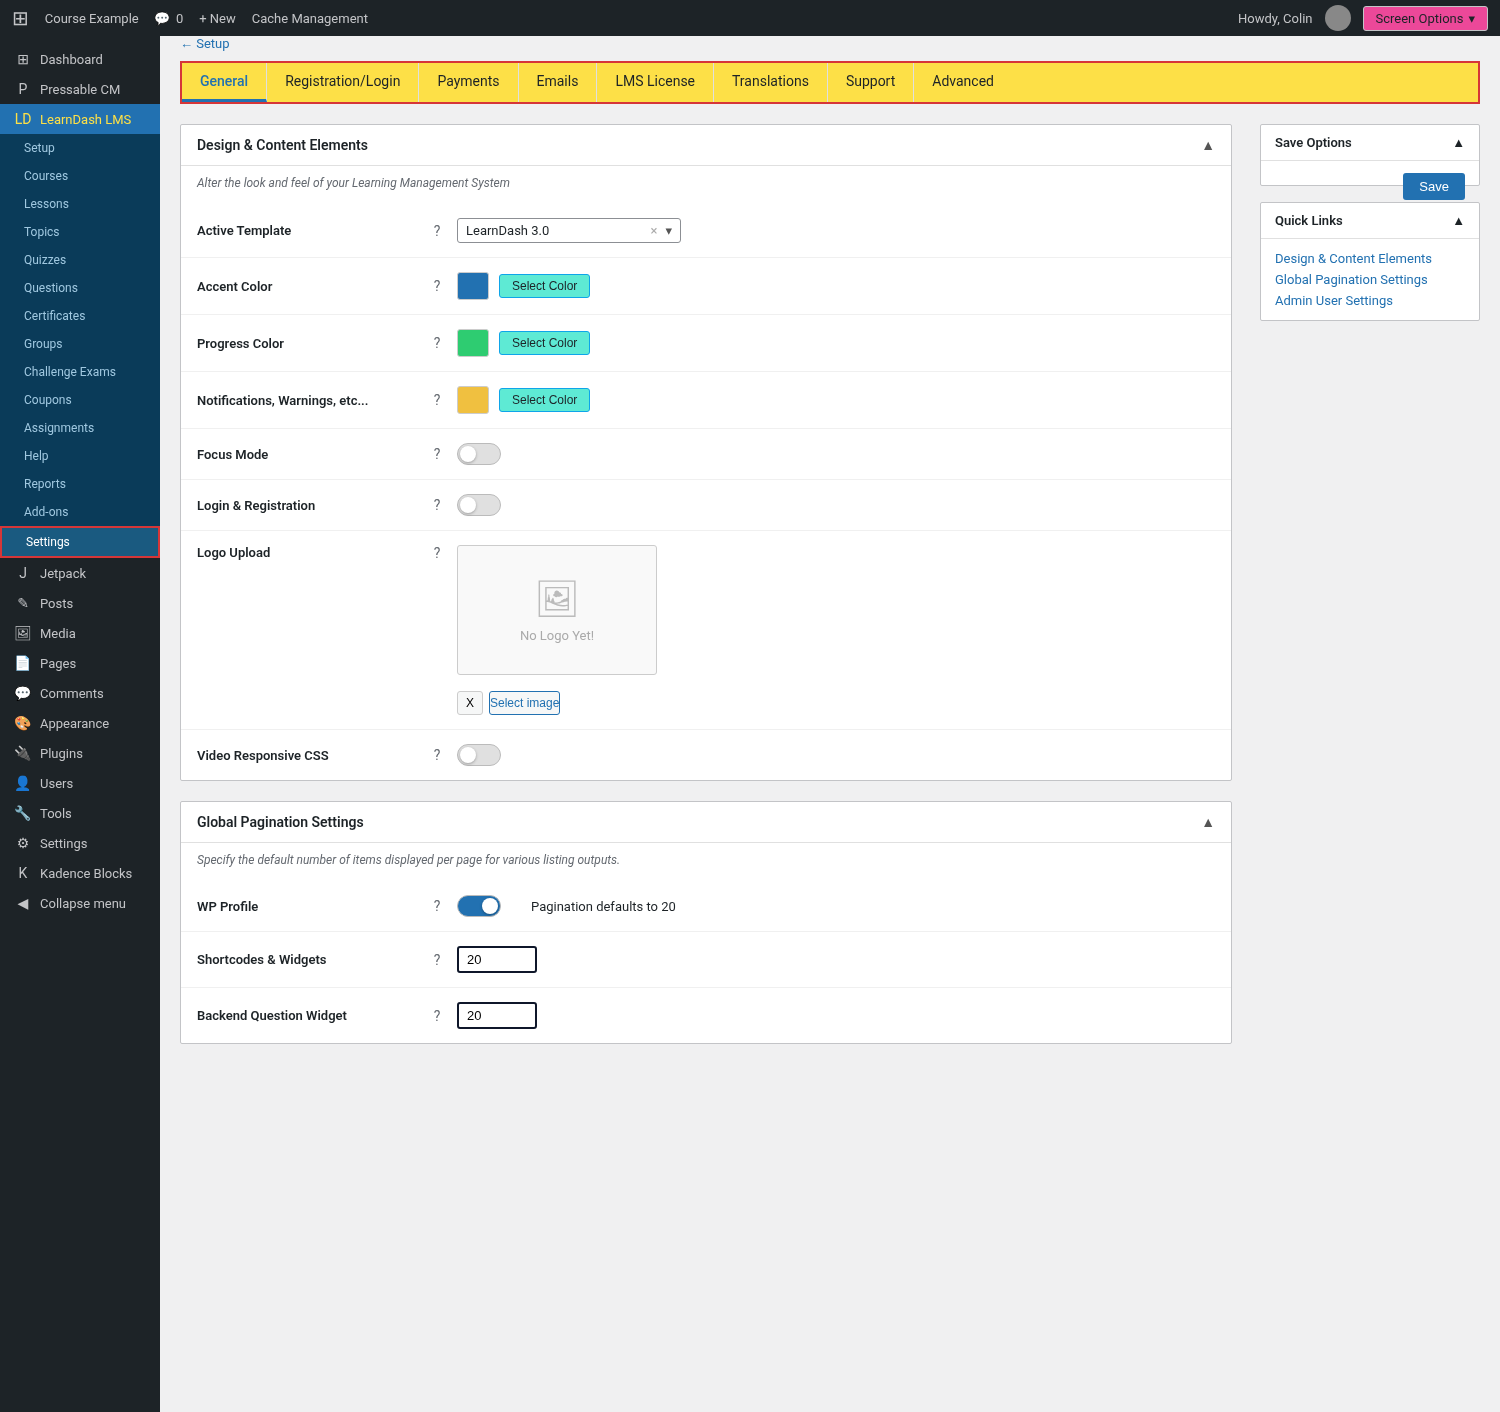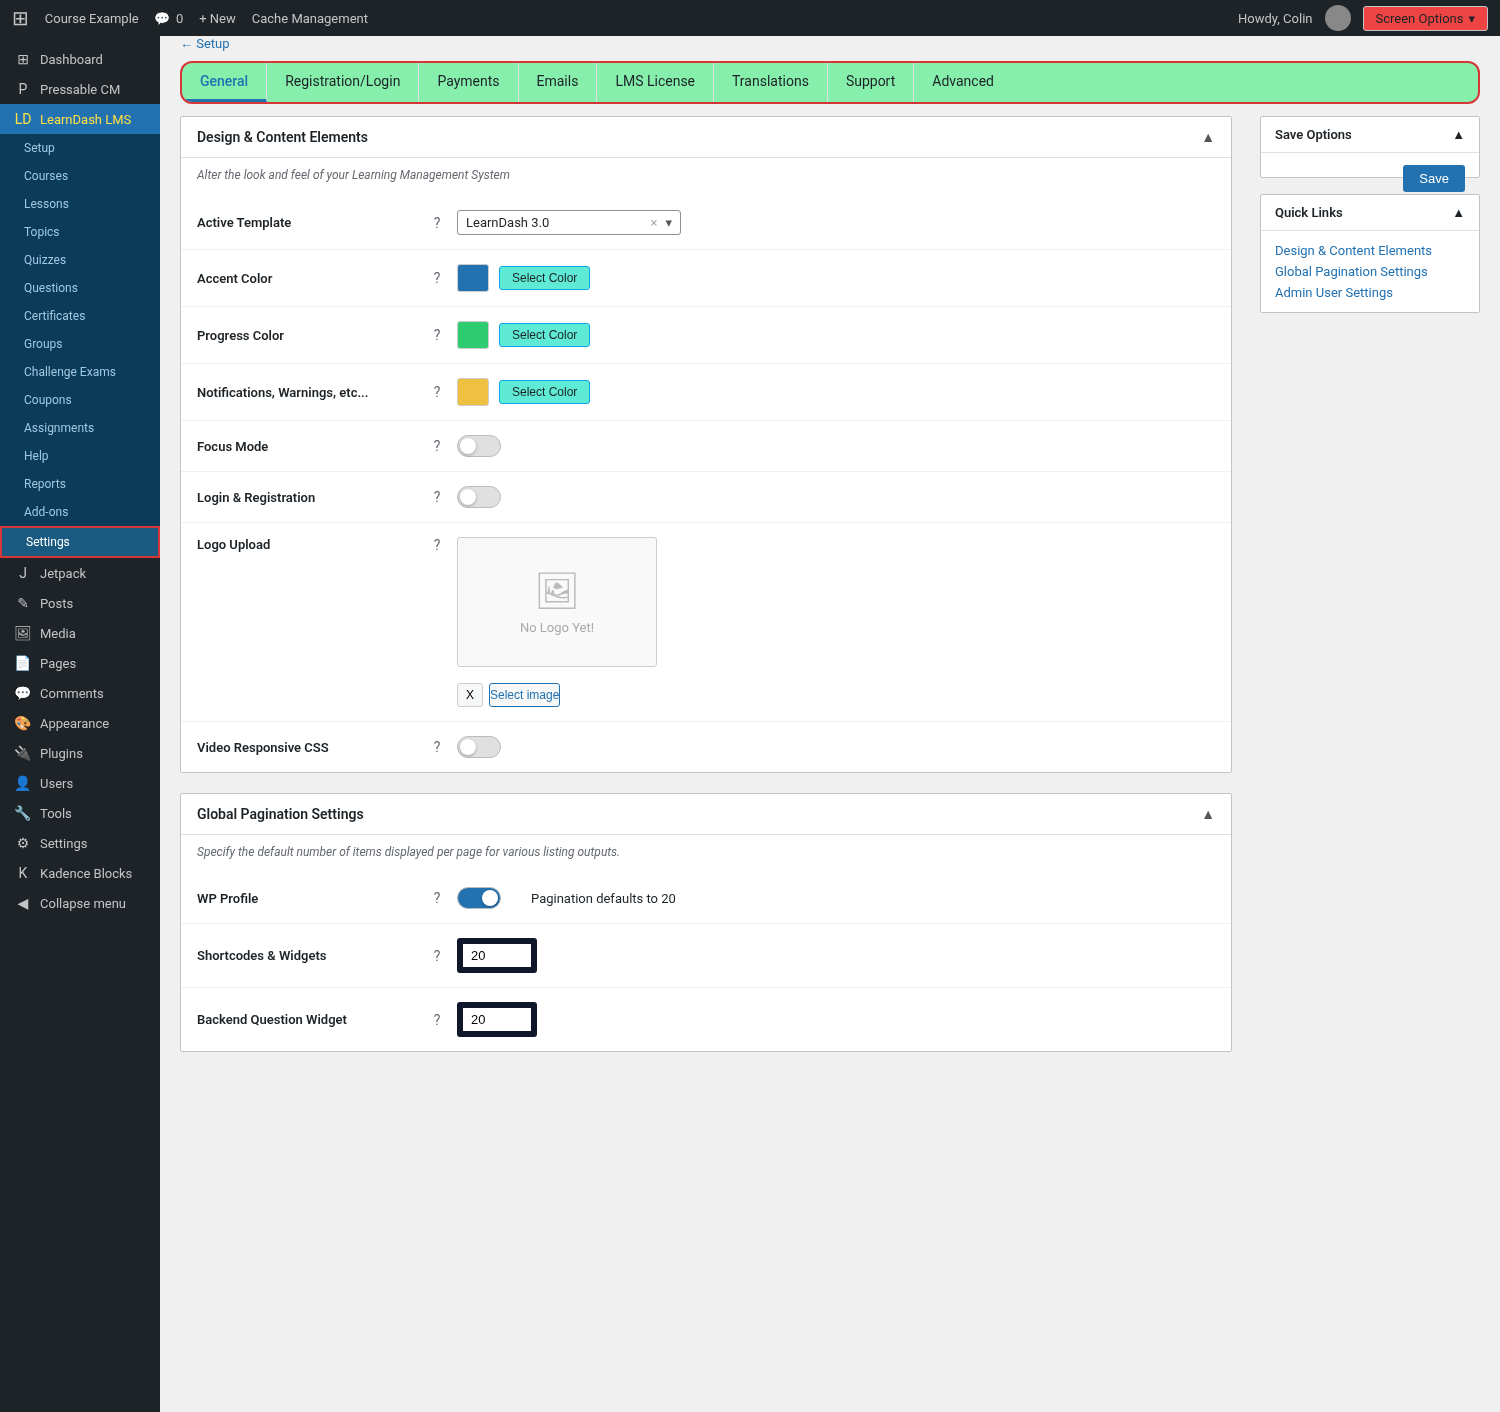--- a/index.html
+++ b/index.html
@@ -48,43 +48,43 @@
     .sidebar-icon { font-size: 14px; width: 18px; text-align: center; }
     .learndash-sub {
       background: #0a3b59;
     }
     .learndash-sub .sidebar-item { padding-left: 24px; font-size: 12px; color: #a0c8e0; }
     .learndash-sub .sidebar-item.settings-active { background: #1a5a80; color: #fff; border: 2px solid #d63638; }
 
     
     .main { flex: 1; padding: 0 20px 20px; min-width: 0; }
     .screen-options-btn {
-      background: #ef4444;
+      background: #ec4899;
       border: 1px solid #c3c4c7;
       border-radius: 3px;
       padding: 4px 12px;
       font-size: 13px;
       cursor: pointer;
       color: #1d2327;
       display: flex;
       align-items: center;
       gap: 5px;
     }
 
     
     .back-link { color: #2271b1; text-decoration: none; font-size: 13px; display: inline-flex; align-items: center; gap: 4px; margin-bottom: 10px; cursor: pointer; }
 
     
     .tab-nav {
       display: flex;
       border: 2px solid #d63638;
-      border-radius: 12px;
+      border-radius: 0;
       overflow: hidden;
-      margin-bottom: 12px;
-      background: #86efac;
+      margin-bottom: 20px;
+      background: #fde047;
     }
     .tab-item {
       padding: 10px 18px;
       cursor: pointer;
       font-size: 14px;
       color: #1d2327;
       border-right: 1px solid #e0e0e0;
       white-space: nowrap;
     }
     .tab-item:last-child { border-right: none; }
@@ -213,21 +213,21 @@
       gap: 8px;
       cursor: pointer;
       font-size: 13px;
     }
     .template-select-text { flex: 1; }
     .template-select-clear { color: #aaa; cursor: pointer; }
     .template-select-arrow { color: #555; }
 
     
     .num-input {
-      border: 6px solid #0f172a;
+      border: 2px solid #0f172a;
       border-radius: 3px;
       padding: 4px 8px;
       width: 80px;
       font-size: 13px;
     }
 
     
     .side-panel {
       background: #fff;
       border: 1px solid #c3c4c7;

